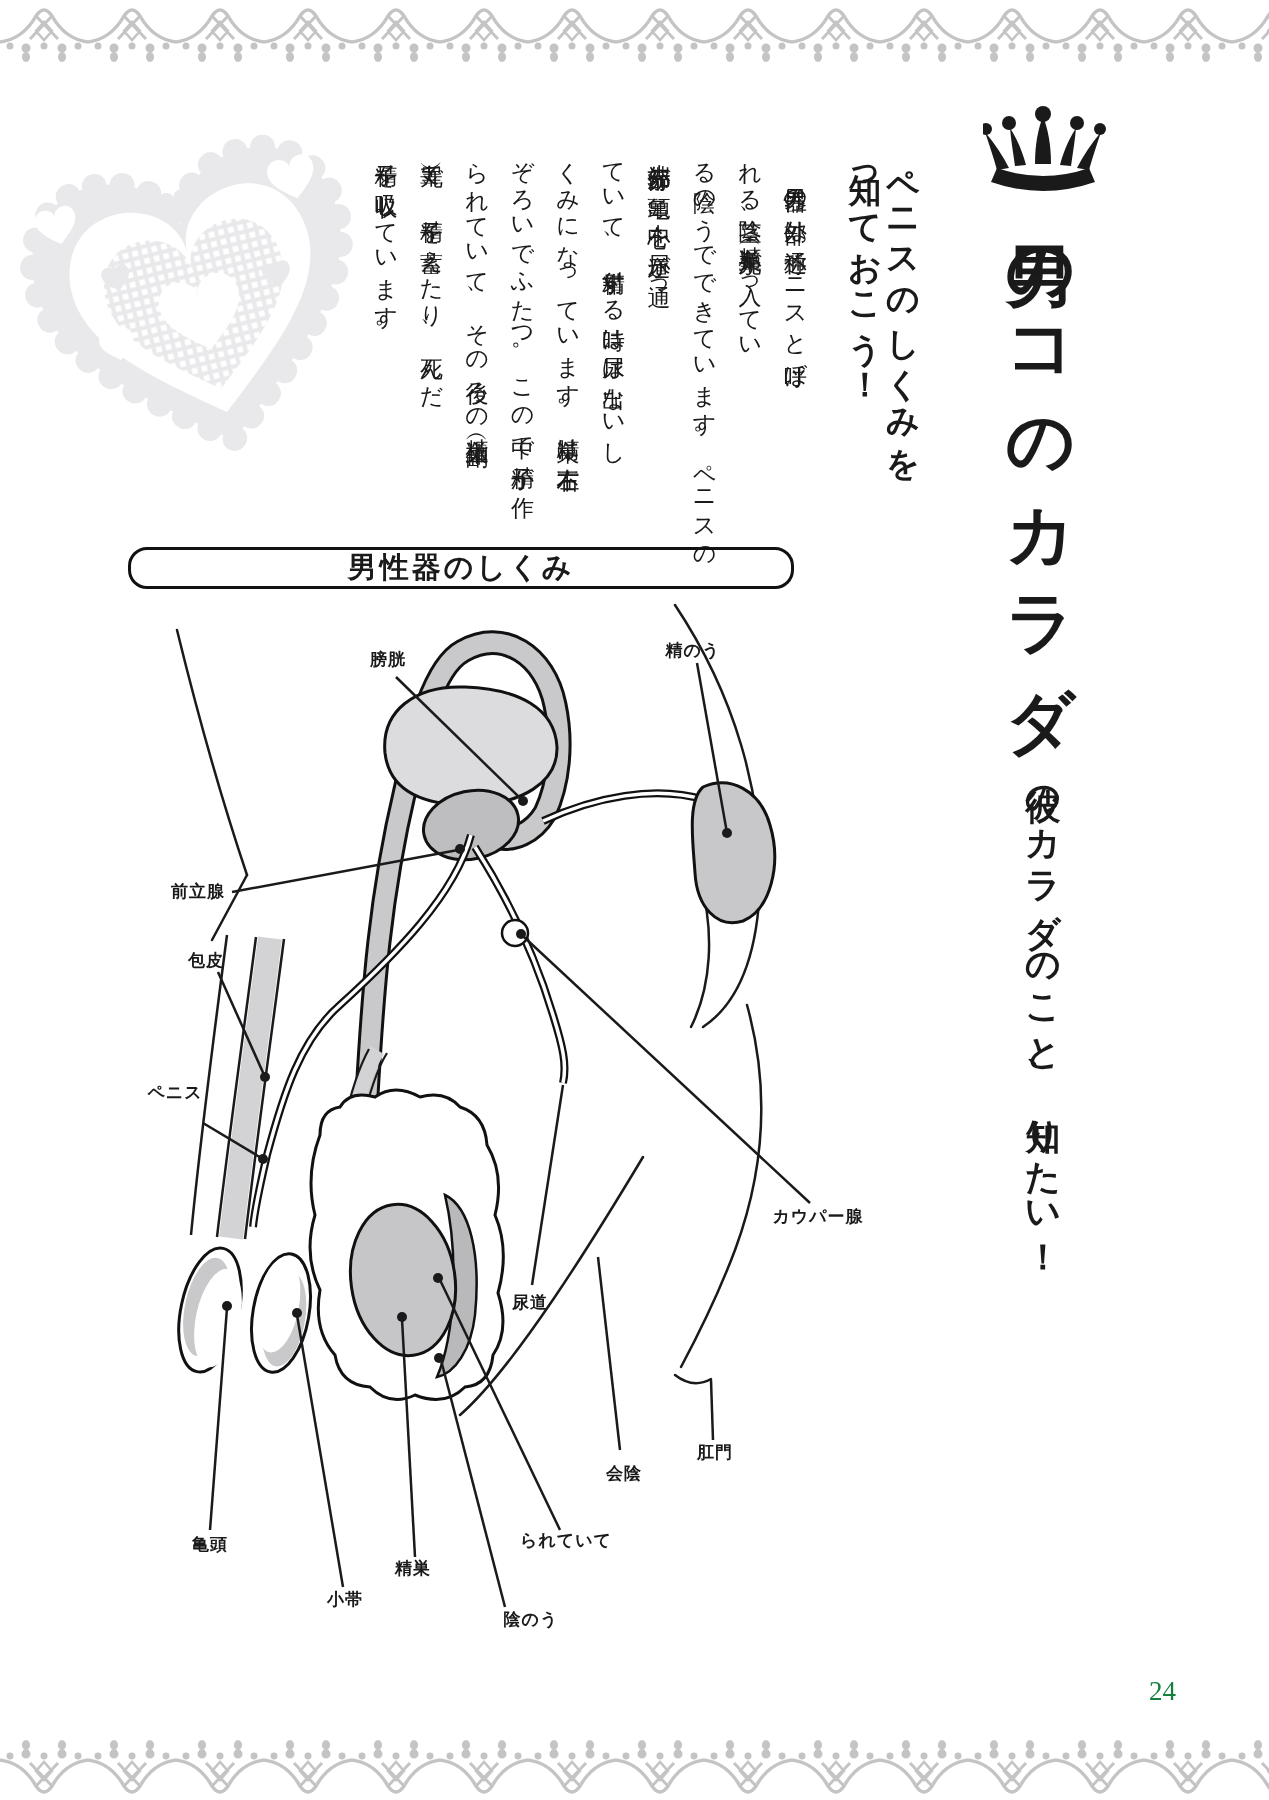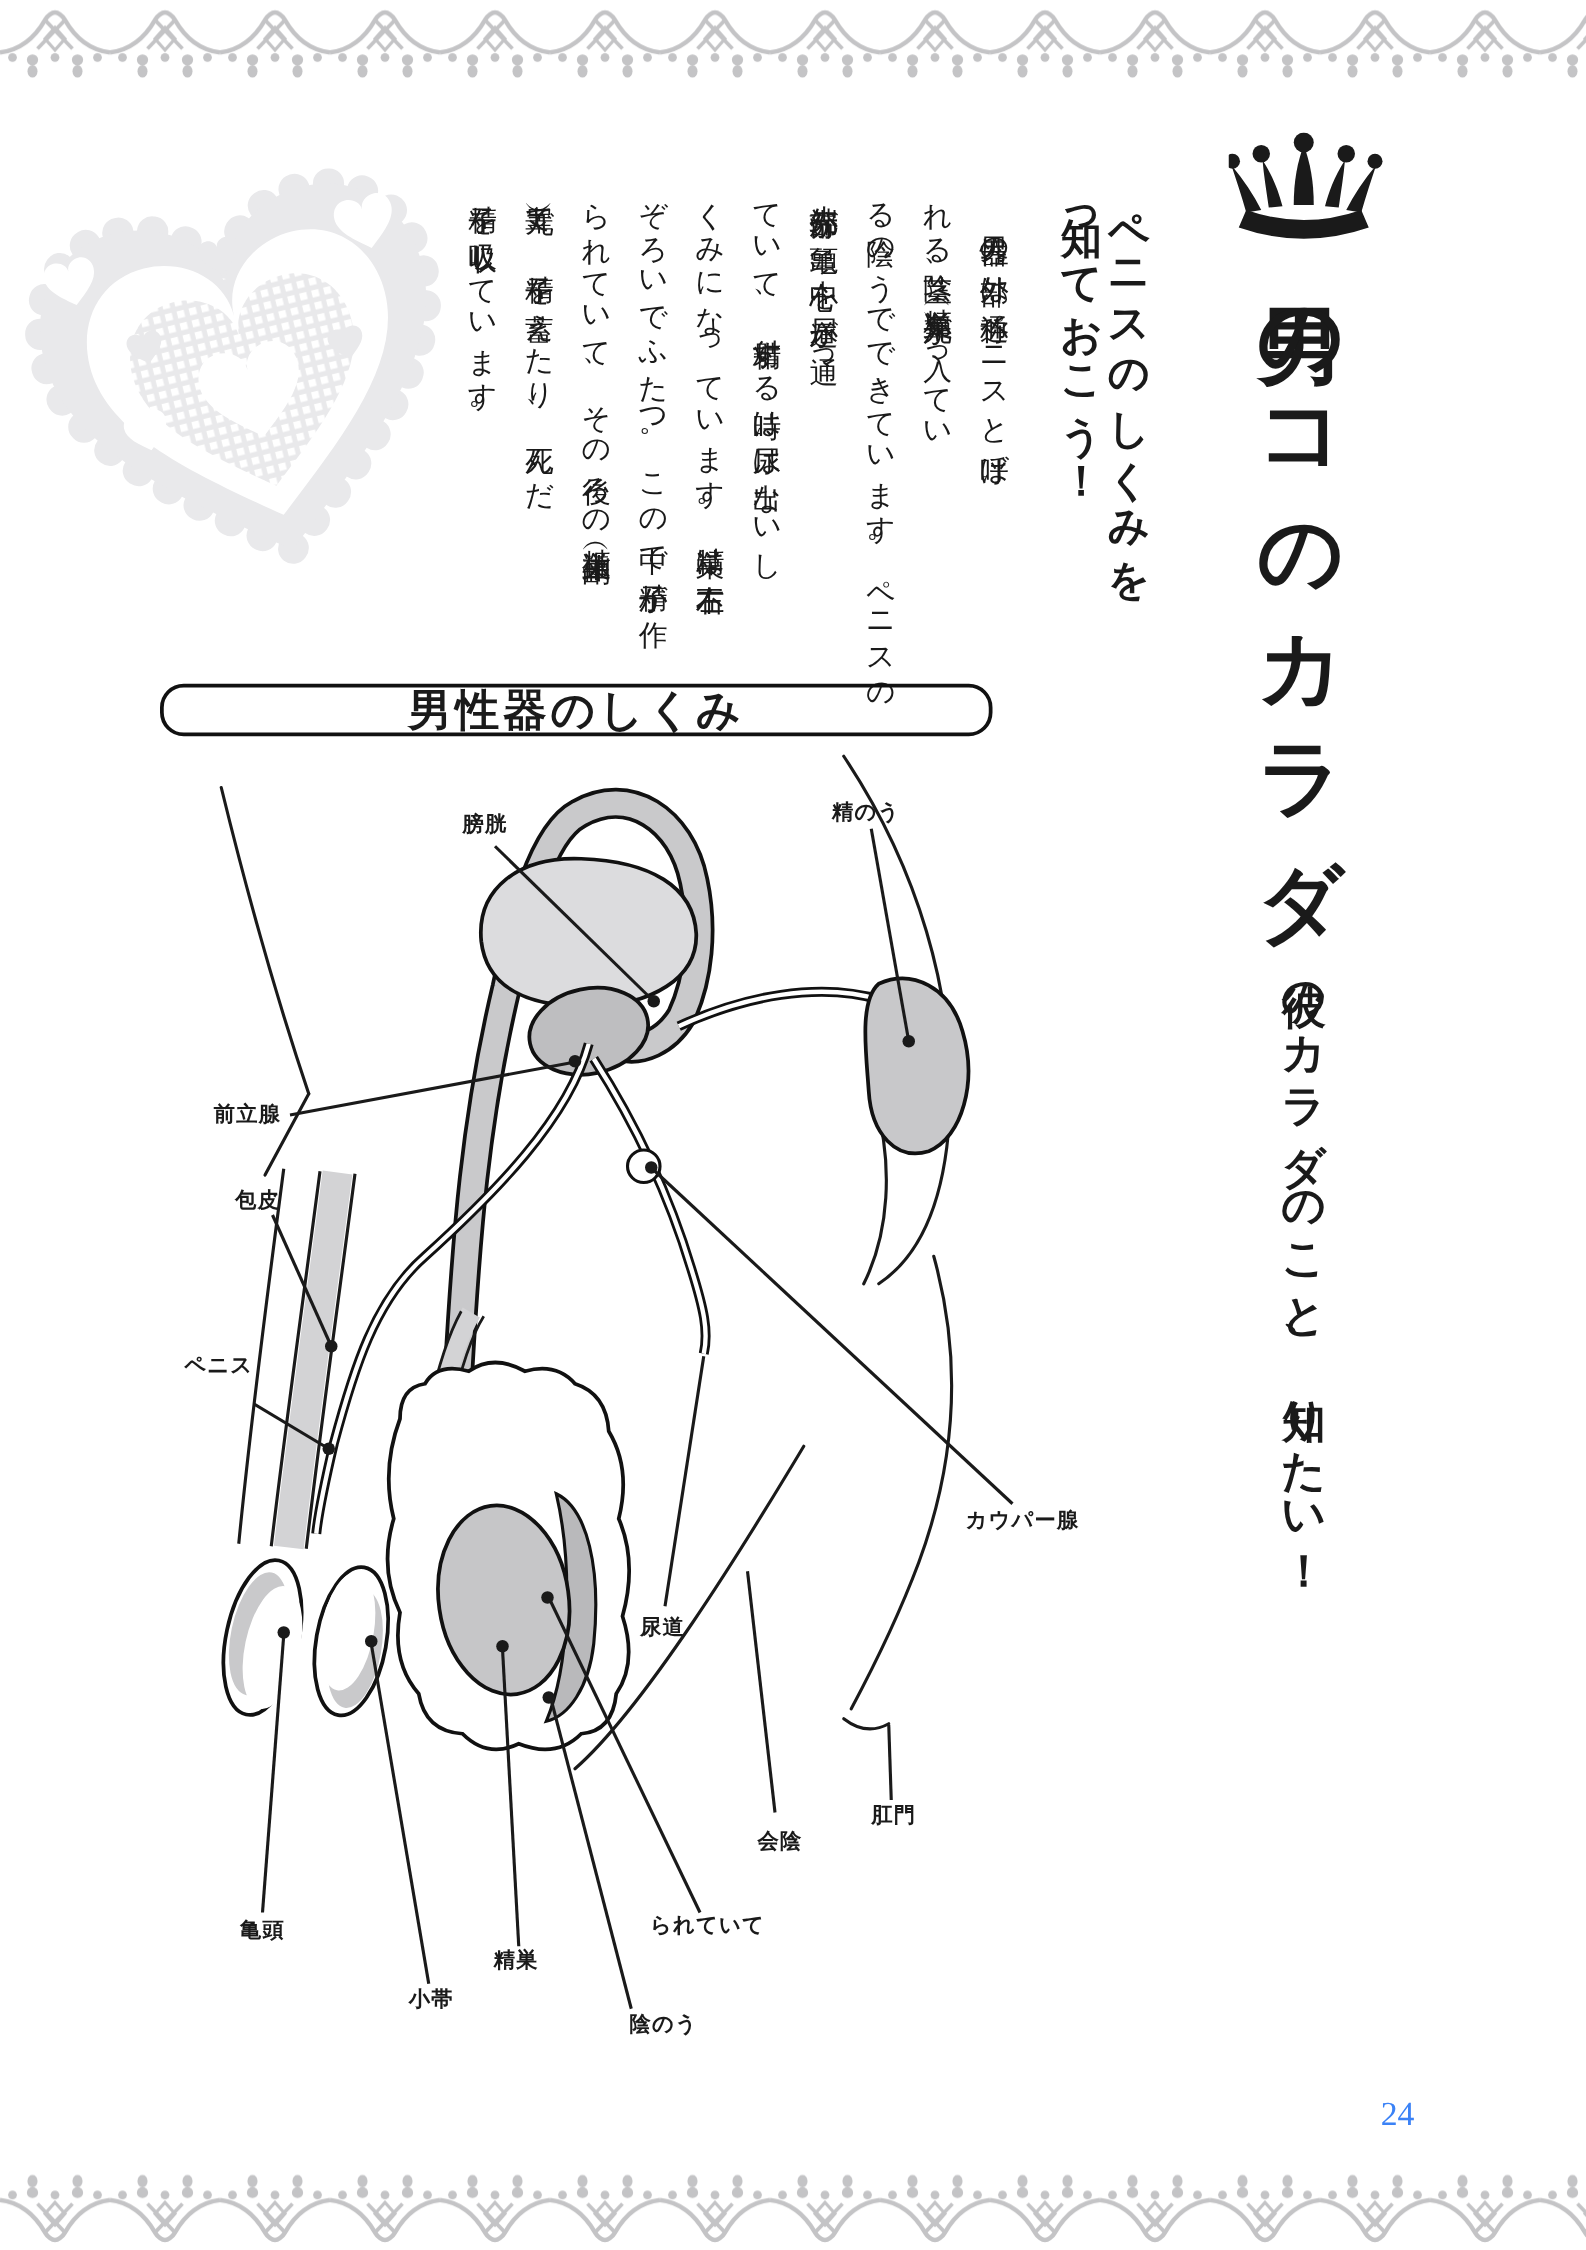--- a/index.html
+++ b/index.html
@@ -16,26 +16,26 @@
       font-size:68px;letter-spacing:9px;line-height:82px;white-space:pre-line;}
   #sub-title{left:1016px;top:760px;height:520px;width:52px;
       font-family:"Liberation Serif","DejaVu Serif",serif;font-weight:700;
       font-size:35px;letter-spacing:2px;line-height:52px;white-space:pre-line;}
   #intro-heading{left:842px;top:148px;height:340px;width:80px;
       font-weight:800;font-size:33px;letter-spacing:2px;line-height:38px;white-space:pre-line;}
   #intro-body{left:358px;top:146px;height:420px;width:460px;
       font-size:23px;letter-spacing:1.4px;line-height:45.5px;white-space:pre-line;}
   #figure-box{left:128px;top:547px;width:660px;height:36px;border:3.5px solid #111;
       border-radius:19px;display:flex;align-items:center;justify-content:center;}
-  #figure-box span{font-weight:800;font-size:35px;letter-spacing:3px;}
+  #figure-box span{font-weight:800;font-size:29px;letter-spacing:3px;}
   #diagram{left:115px;top:535px;width:710px;height:1140px;overflow:visible;}
   .dlabel{position:absolute;transform:translate(-50%,-50%);font-weight:700;
       font-size:17px;letter-spacing:1px;white-space:nowrap;}
-  #page-number{left:1088px;top:1676px;width:60px;text-align:center;
-      font-family:"Liberation Serif","DejaVu Serif",serif;font-size:27px;color:#3b82f6;}
+  #page-number{left:1116px;top:1676px;width:60px;text-align:right;
+      font-family:"Liberation Serif","DejaVu Serif",serif;font-size:27px;color:#15803d;}
 </style>
 </head>
 <body>
 
 <div id="page">
 
   <svg id="lace-top" class="abs" width="1269" height="58">
     <defs>
       <pattern id="laceP" width="88" height="58" patternUnits="userSpaceOnUse">
         <g stroke="#c4c4c6" fill="none" stroke-width="3.5">

